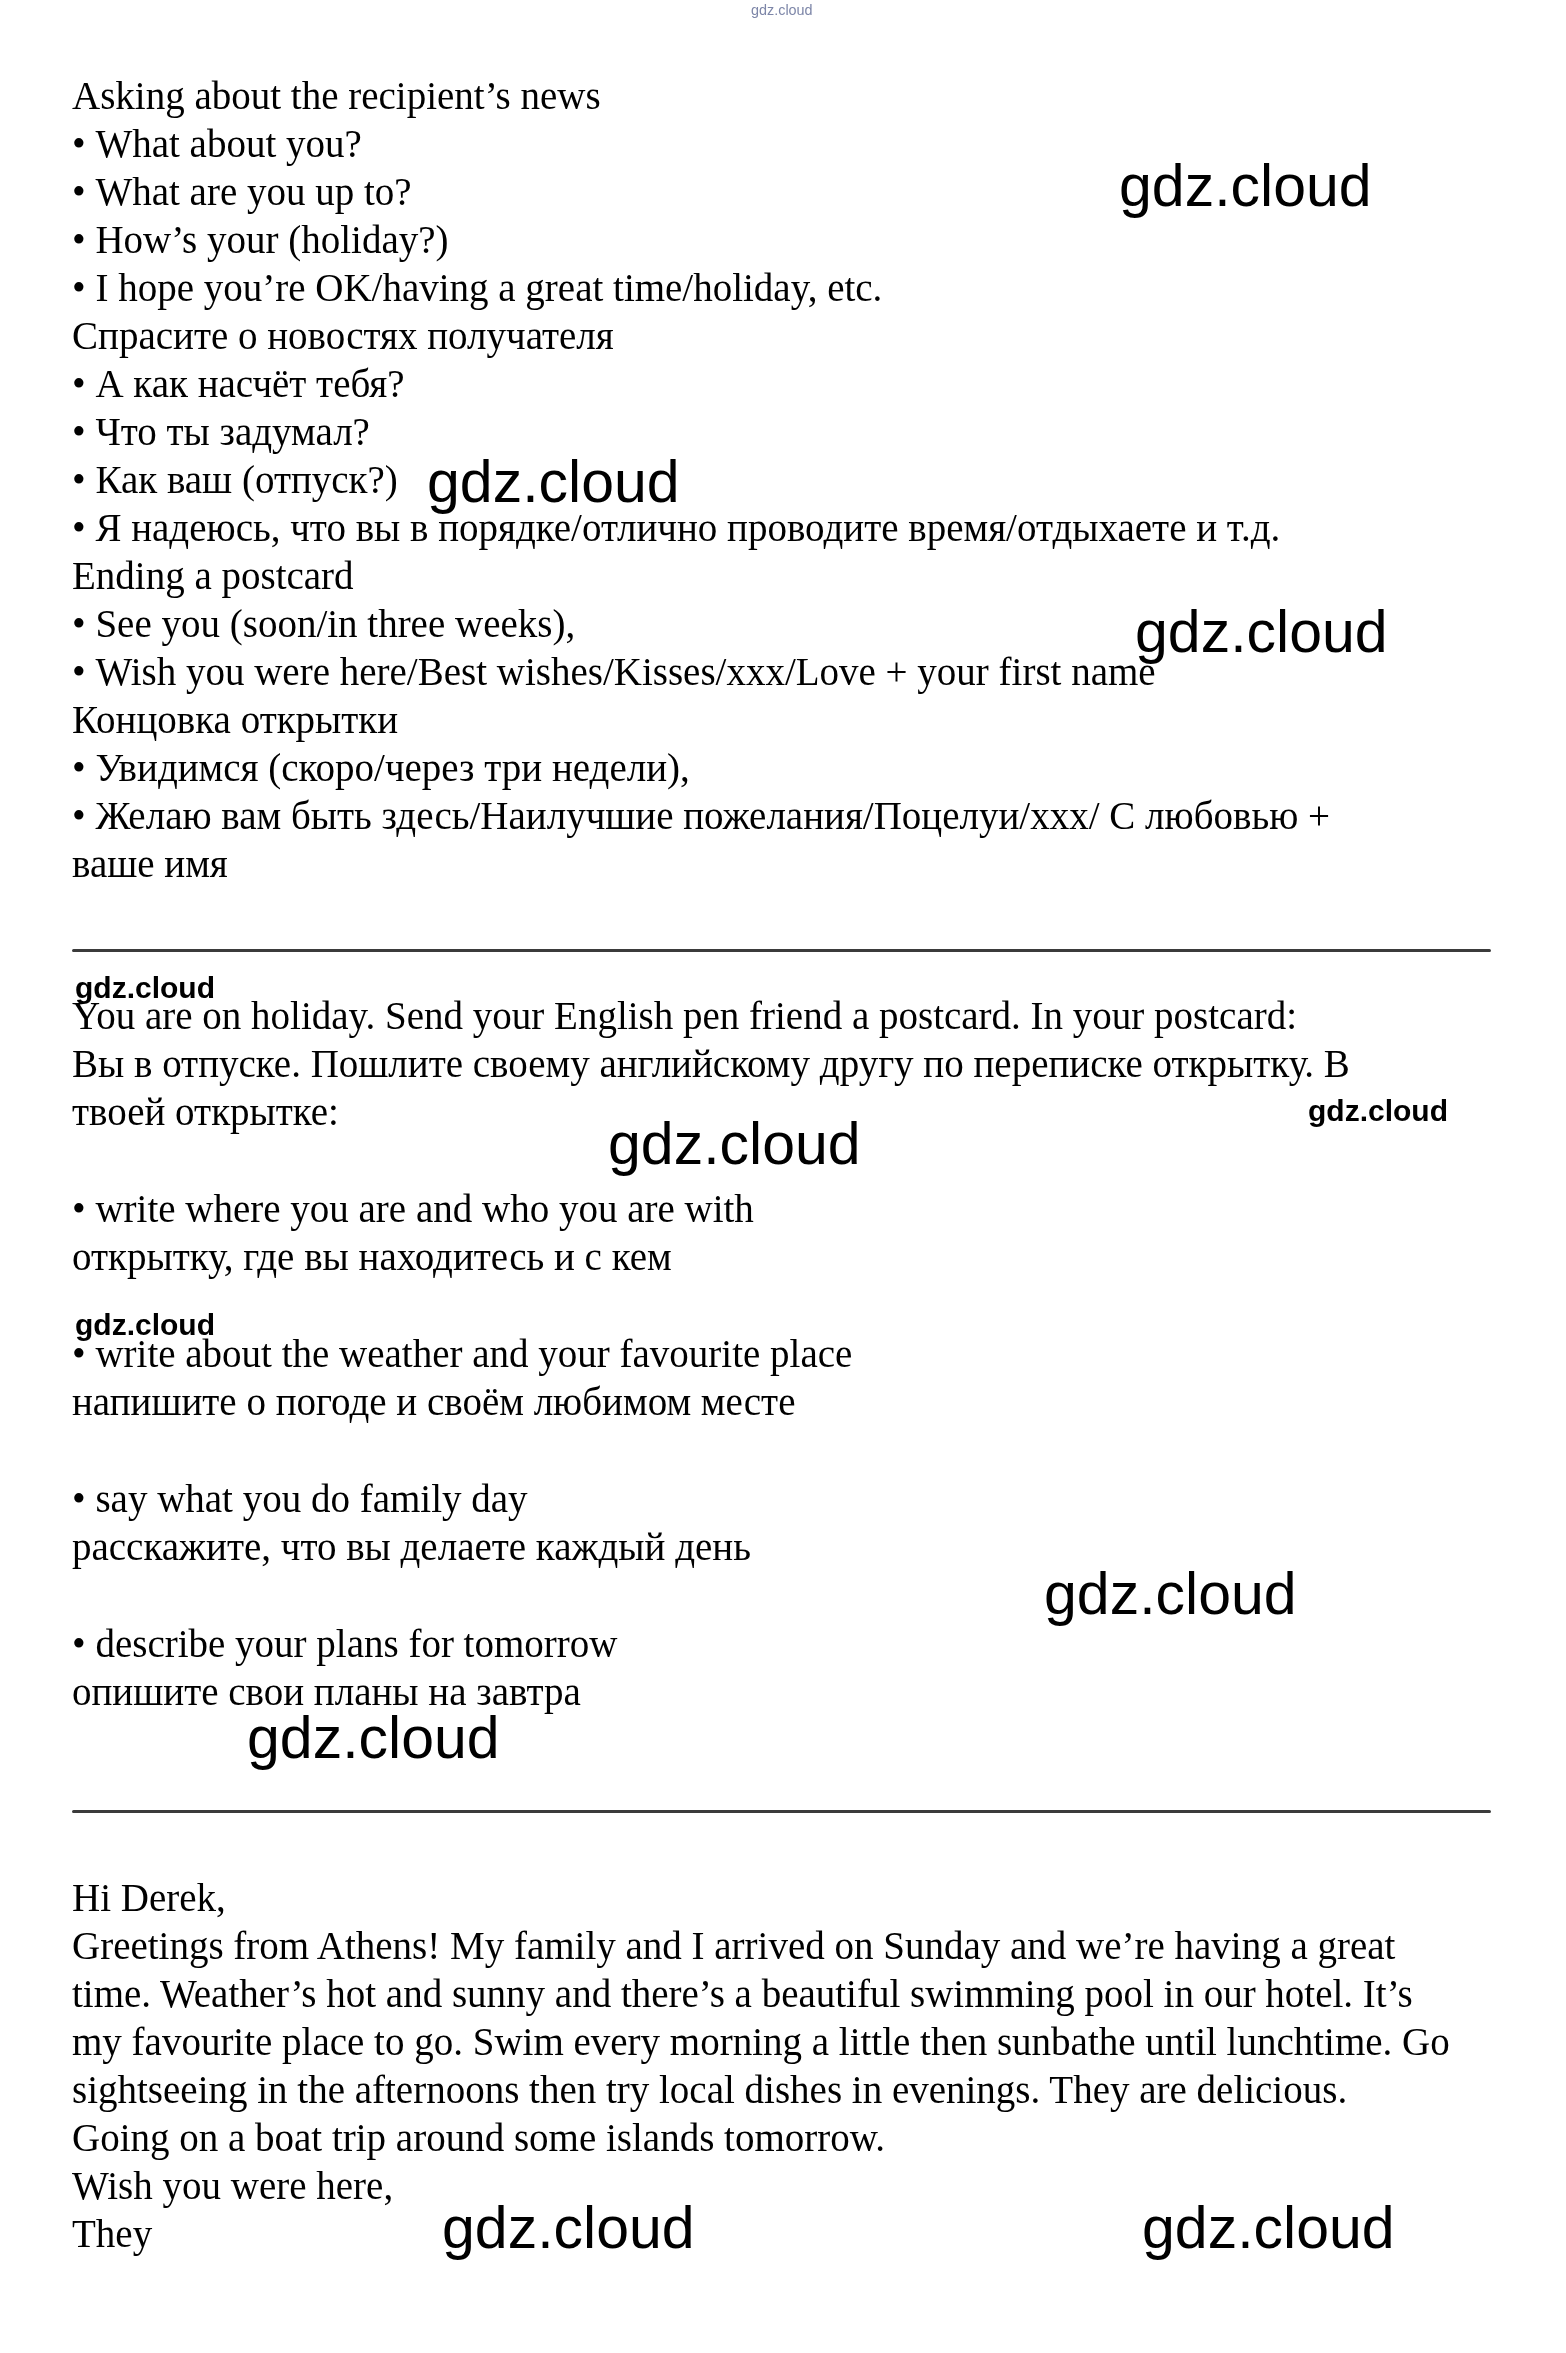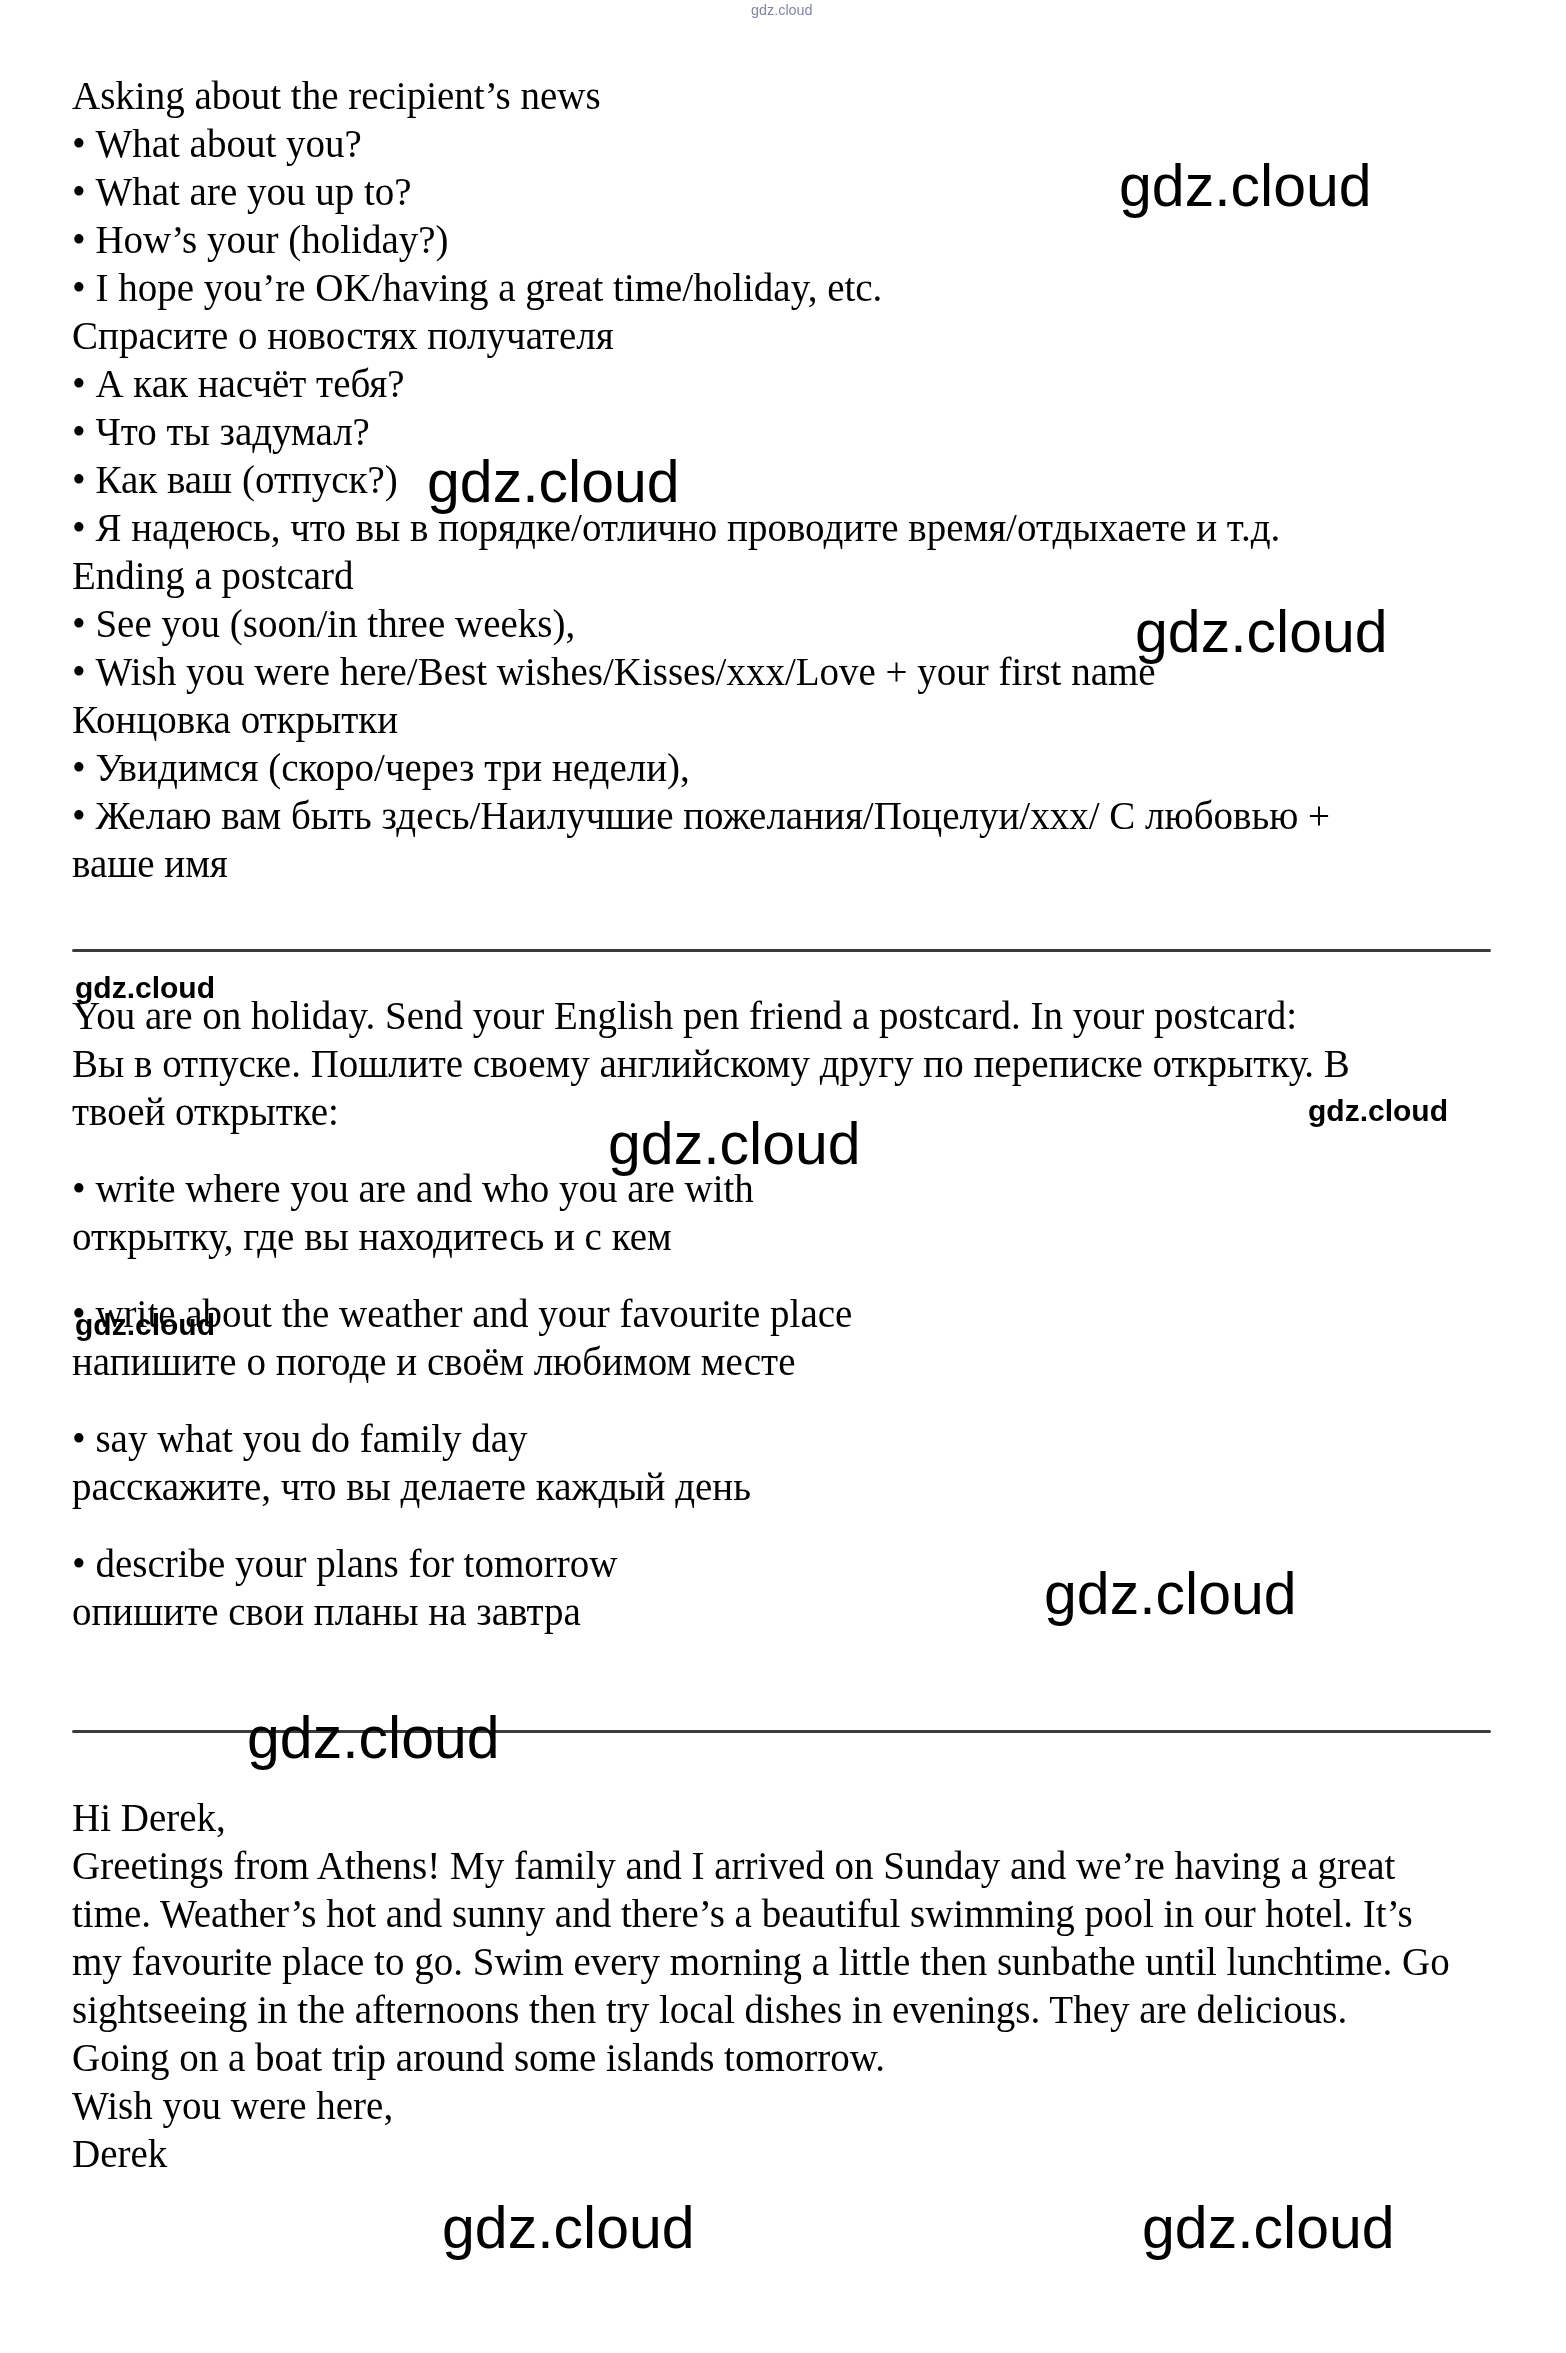--- a/index.html
+++ b/index.html
@@ -23,21 +23,21 @@
   .bullet::before { content: "\2022\00a0"; }
 
   .divider {
     border: none;
     border-top: 3.6px solid #3b3b3b;
     width: 1419px;
     margin: 61px 0 40px 0;
   }
   .divider.second { margin: 94px 0 61px 0; }
 
-  .point { margin-top: 29px; }
+  .point { margin-top: 49px; }
   .task-intro { margin-top: 0; }
 
   
   .wm {
     position: absolute;
     font-family: "Liberation Sans", sans-serif;
     color: #000000;
     white-space: nowrap;
     line-height: 1;
     pointer-events: none;
@@ -126,17 +126,17 @@
       <div class="line">опишите свои планы на завтра</div>
     </div>
   </div>
 
   <hr class="divider second">
 
   <div>
     <div class="line">Hi Derek,</div>
     <div class="line">Greetings from Athens! My family and I arrived on Sunday and we’re having a great time. Weather’s hot and sunny and there’s a beautiful swimming pool in our hotel. It’s my favourite place to go. Swim every morning a little then sunbathe until lunchtime. Go sightseeing in the afternoons then try local dishes in evenings. They are delicious. Going on a boat trip around some islands tomorrow.</div>
     <div class="line">Wish you were here,</div>
-    <div class="line">Derek</div>
+    <div class="line">They</div>
   </div>
 
 </div>
 
 
 </body></html>

